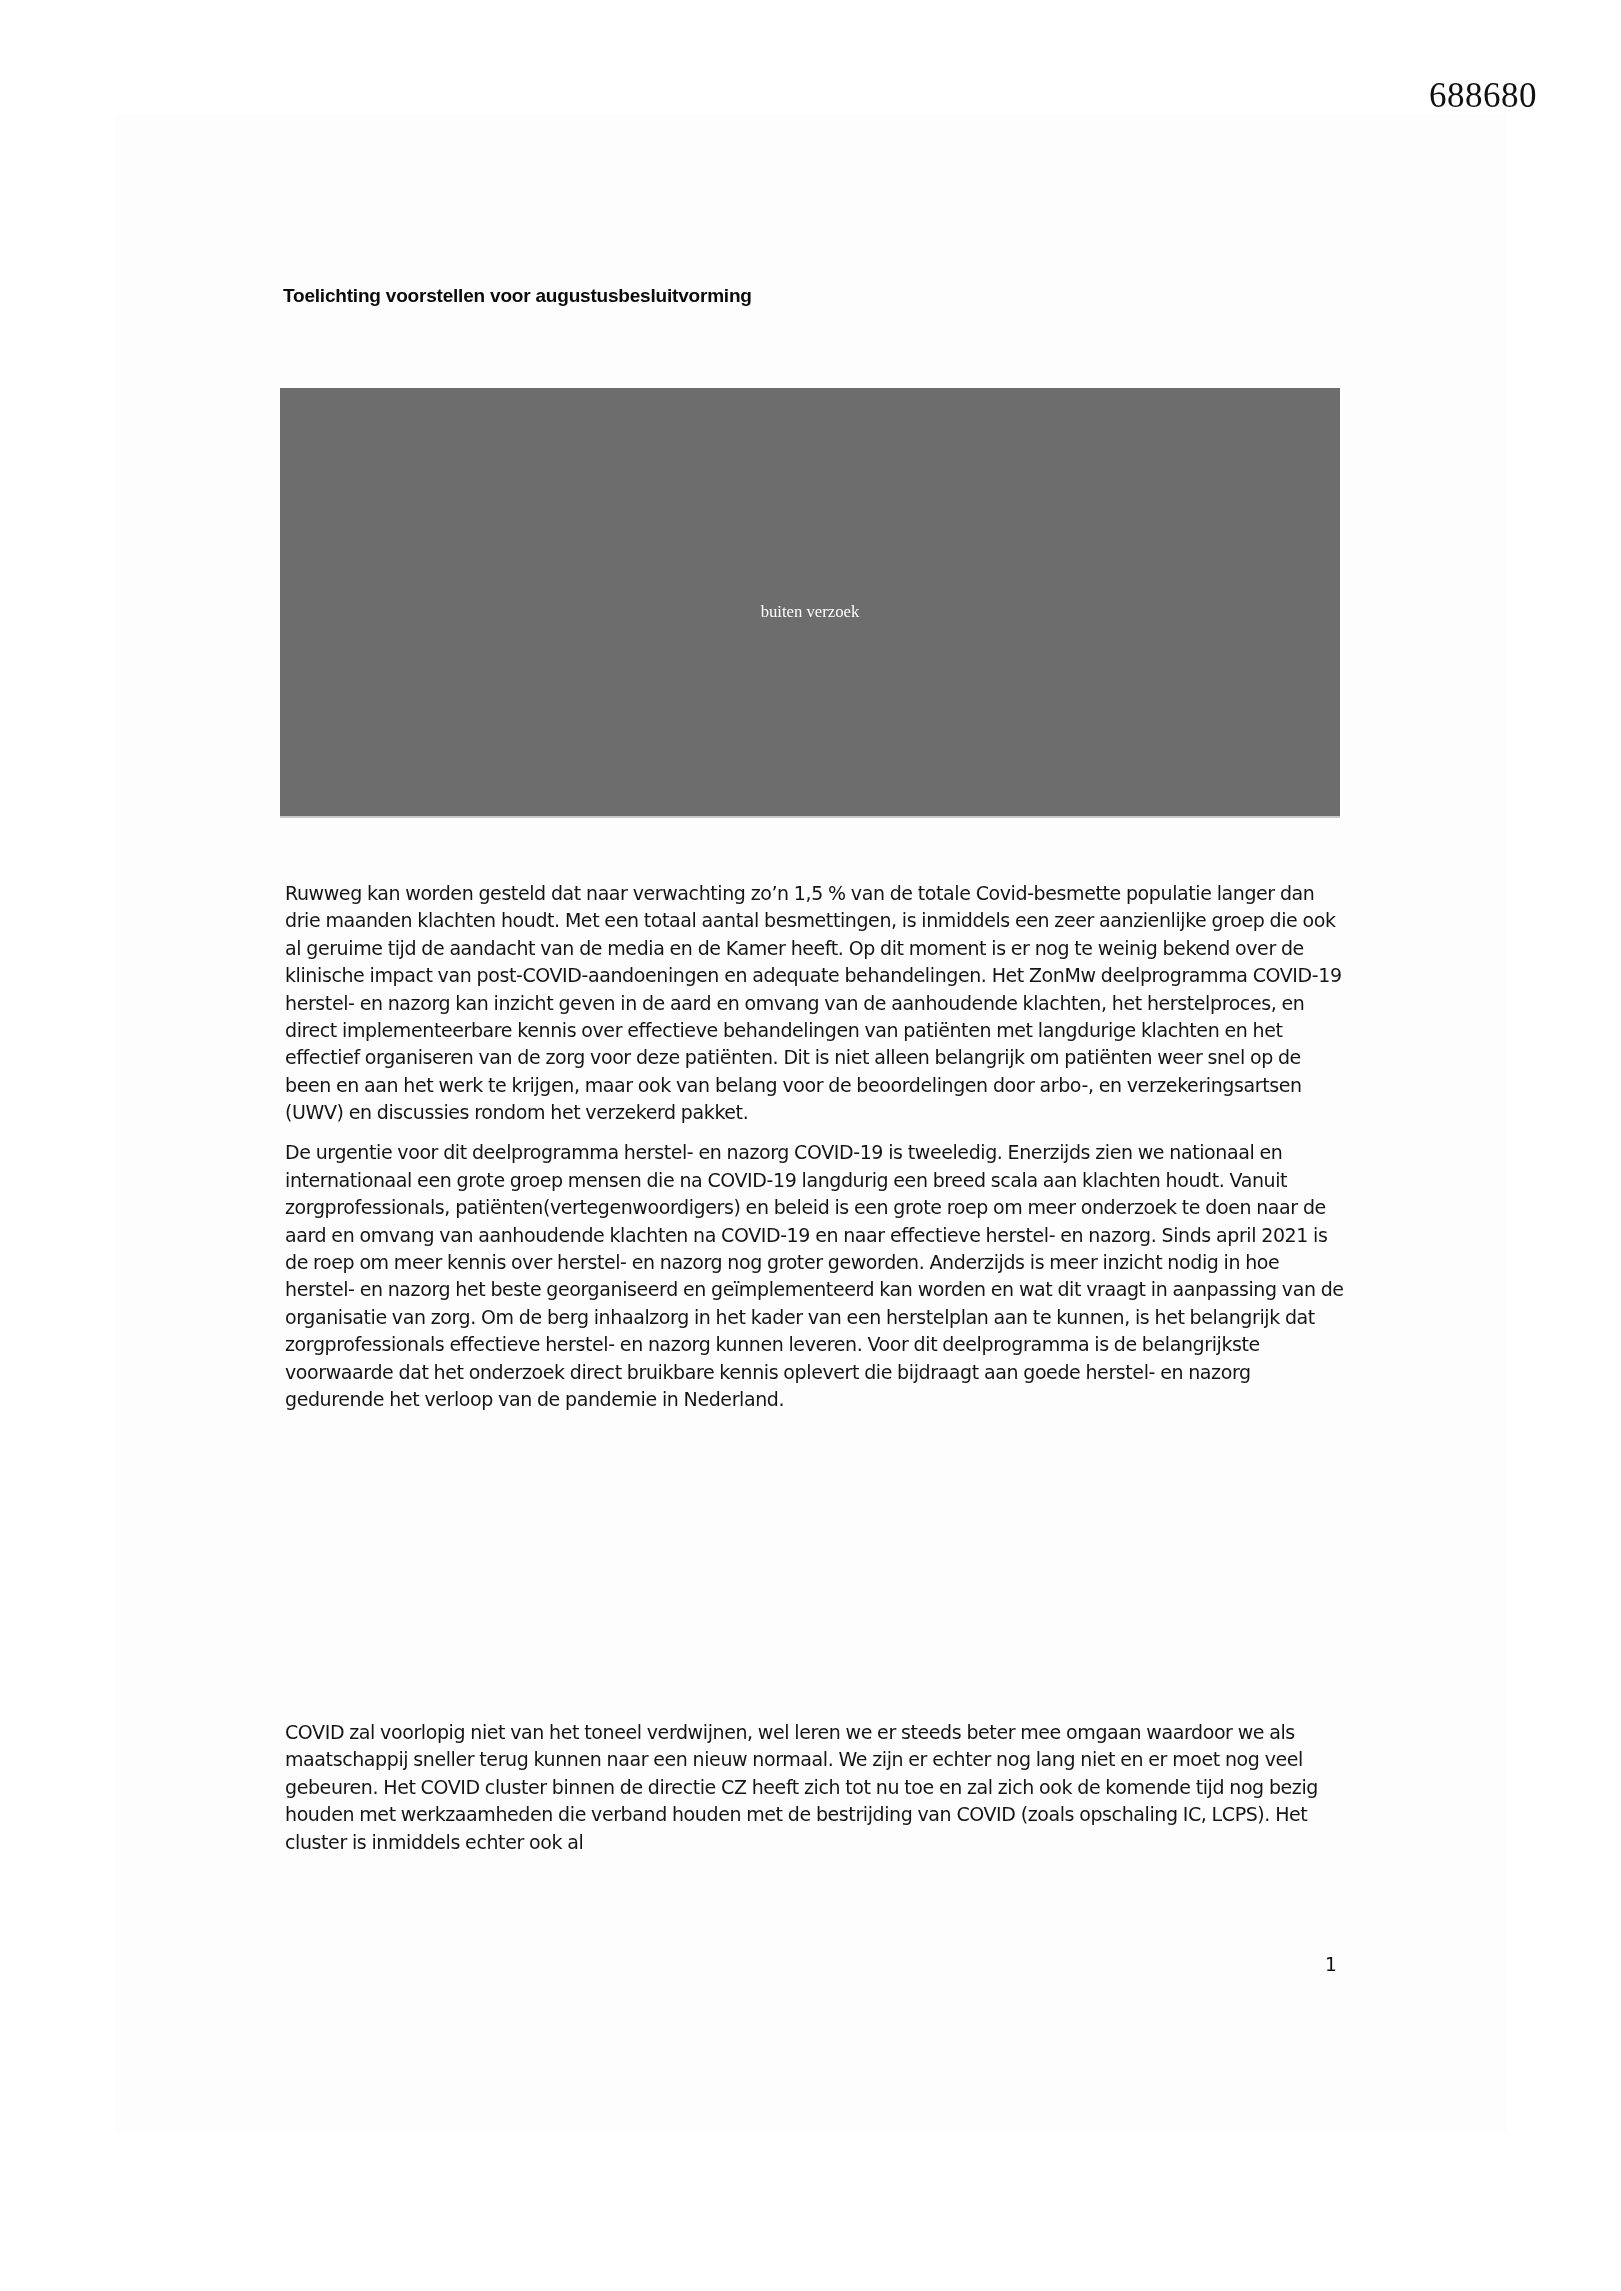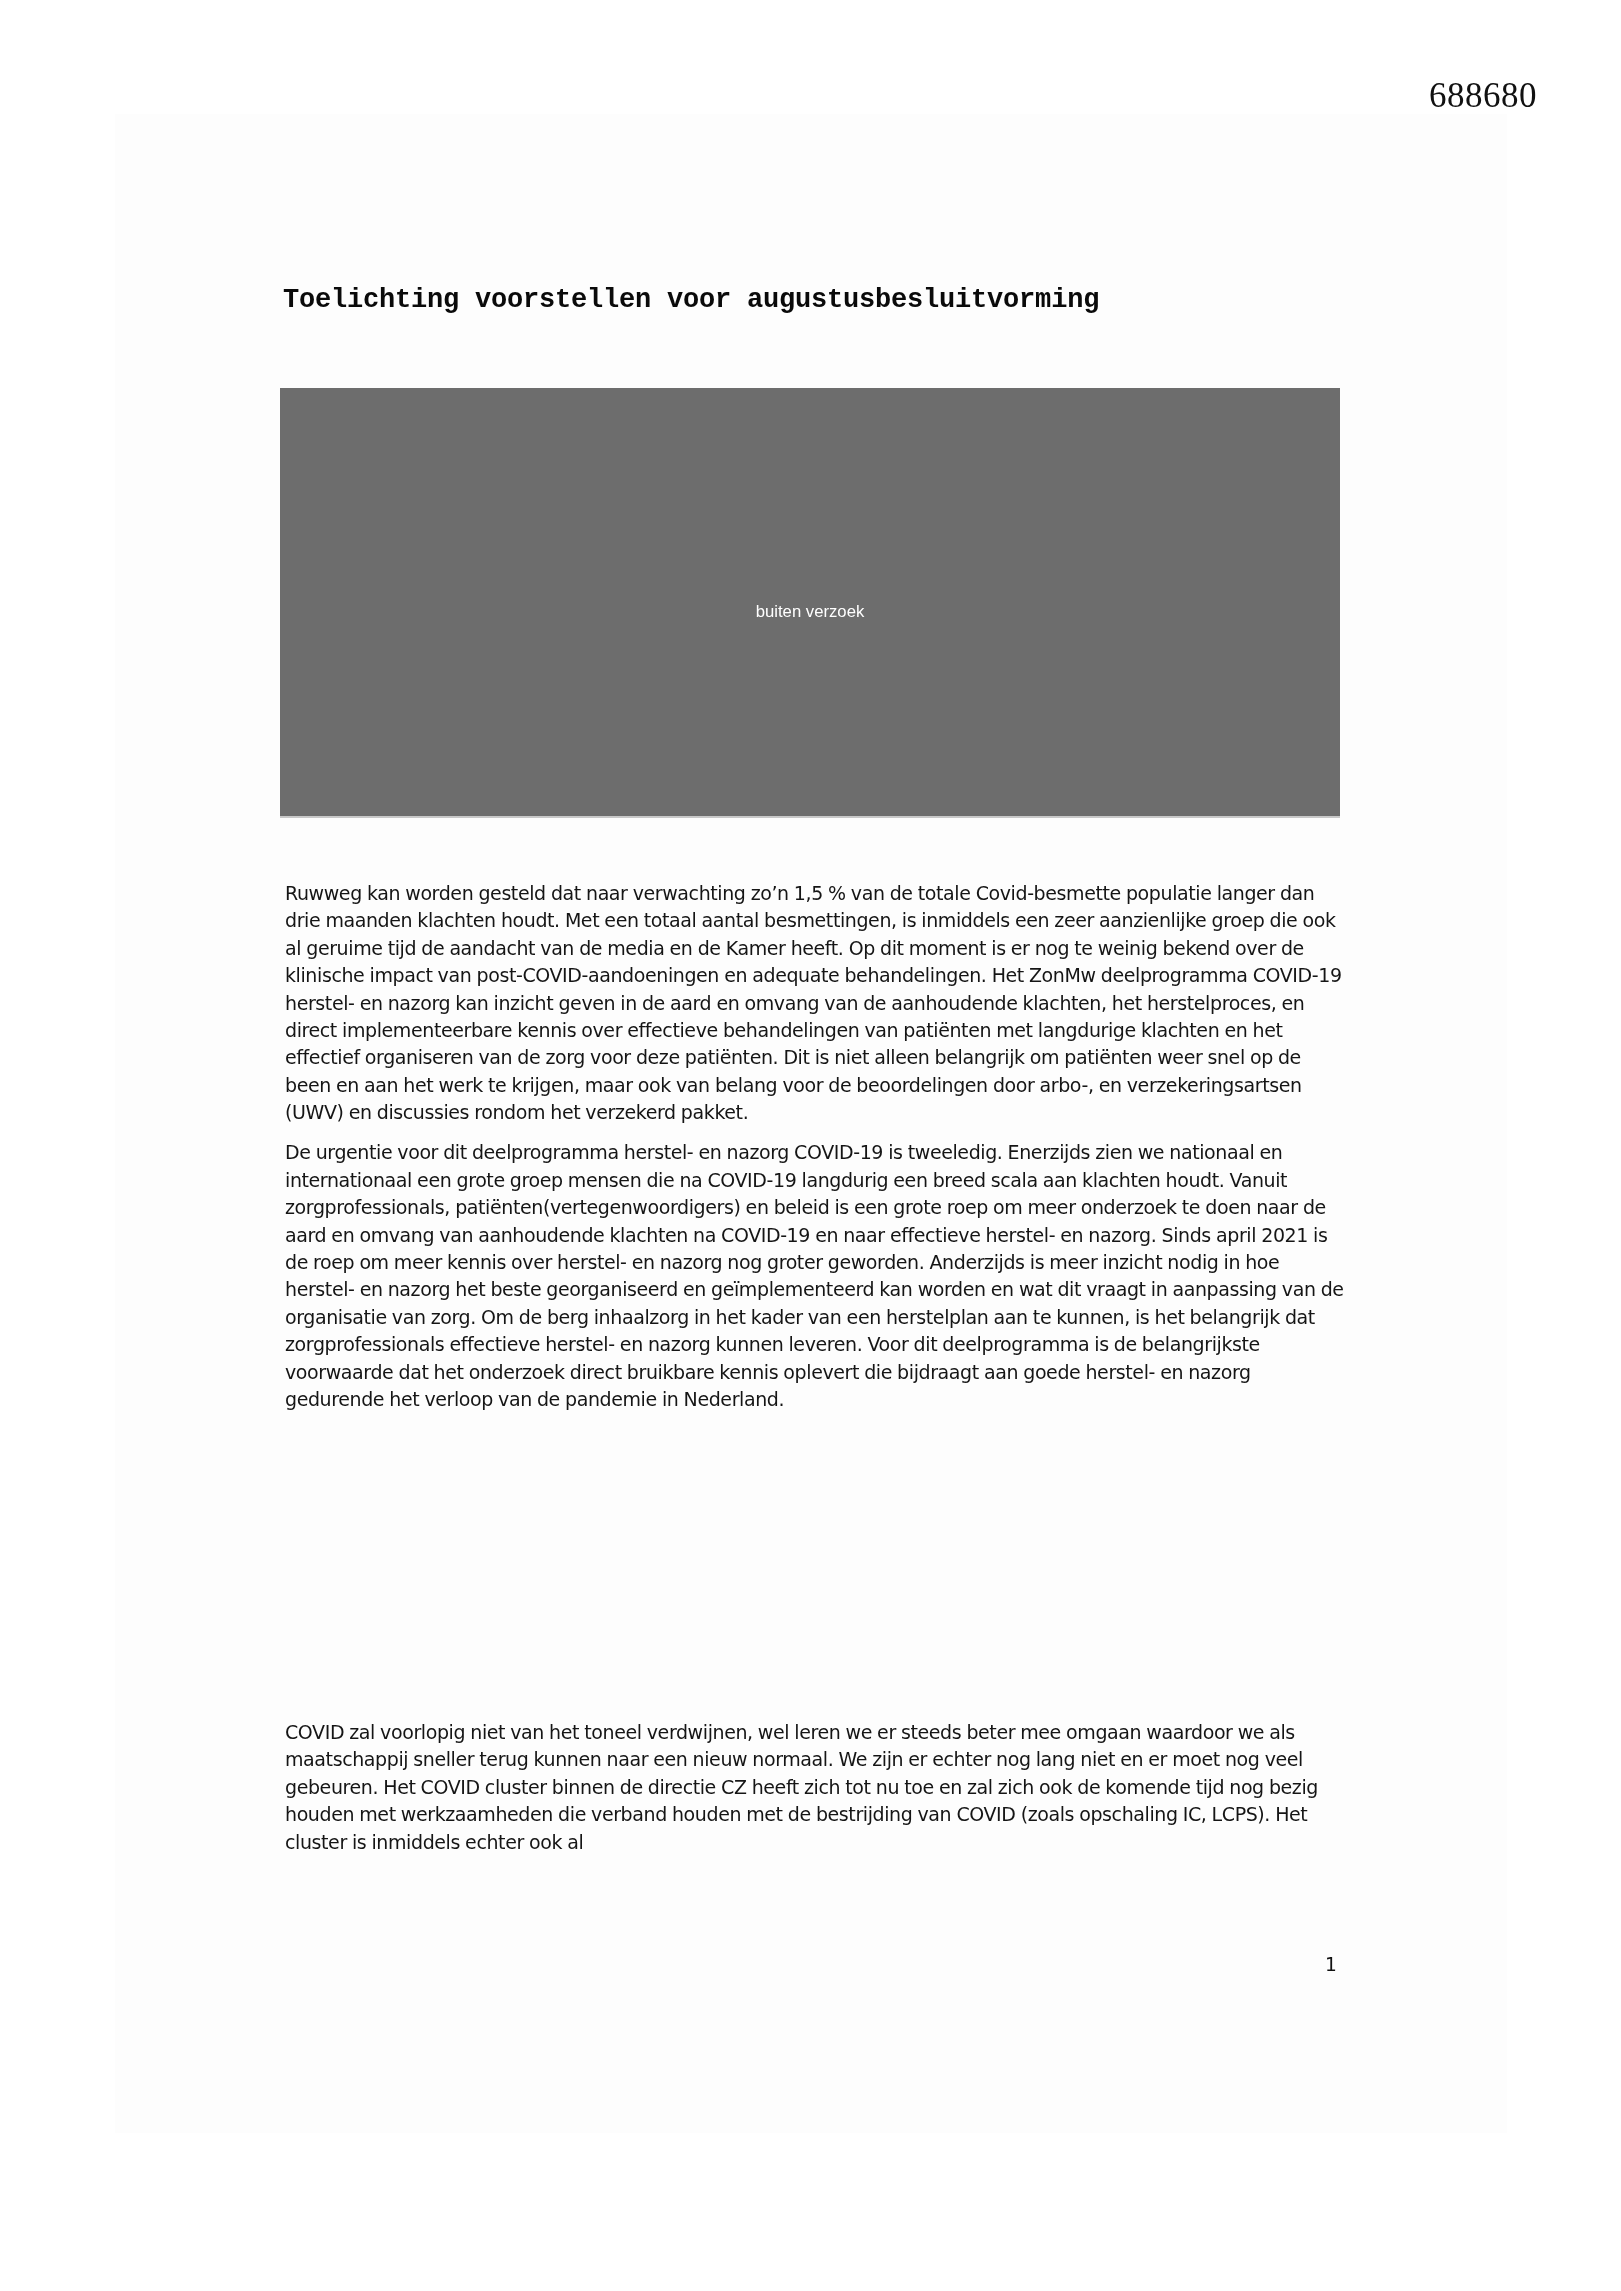--- a/index.html
+++ b/index.html
@@ -30,41 +30,41 @@
       left: 115px;
       width: 1392px;
       height: 2019px;
       background: #fdfdfd;
     }
     .page-title {
       position: absolute;
       top: 285px;
       left: 283px;
       margin: 0;
-      font-family: Liberation Mono, monospace;
+      font-family: Liberation Sans, sans-serif;
       font-weight: bold;
-      font-size: 27px;
+      font-size: 19px;
       color: #0a0a0a;
       letter-spacing: -0.2px;
     }
     .redaction-box {
       position: absolute;
       top: 388px;
       left: 280px;
       width: 1060px;
       height: 428px;
       background: #6d6d6d;
       border-bottom: 2px solid #c8c8c8;
       display: flex;
       align-items: center;
       justify-content: center;
     }
     .redaction-label {
       color: #ffffff;
-      font-family: Liberation Sans, sans-serif;
+      font-family: Liberation Serif, serif;
       font-size: 16.7px;
       margin-top: 20px;
     }
     .content {
       position: absolute;
       left: 285px;
       width: 1059px;
       font-family: "DejaVu Sans", sans-serif;
       font-size: 19px;
       line-height: 27.4px;

